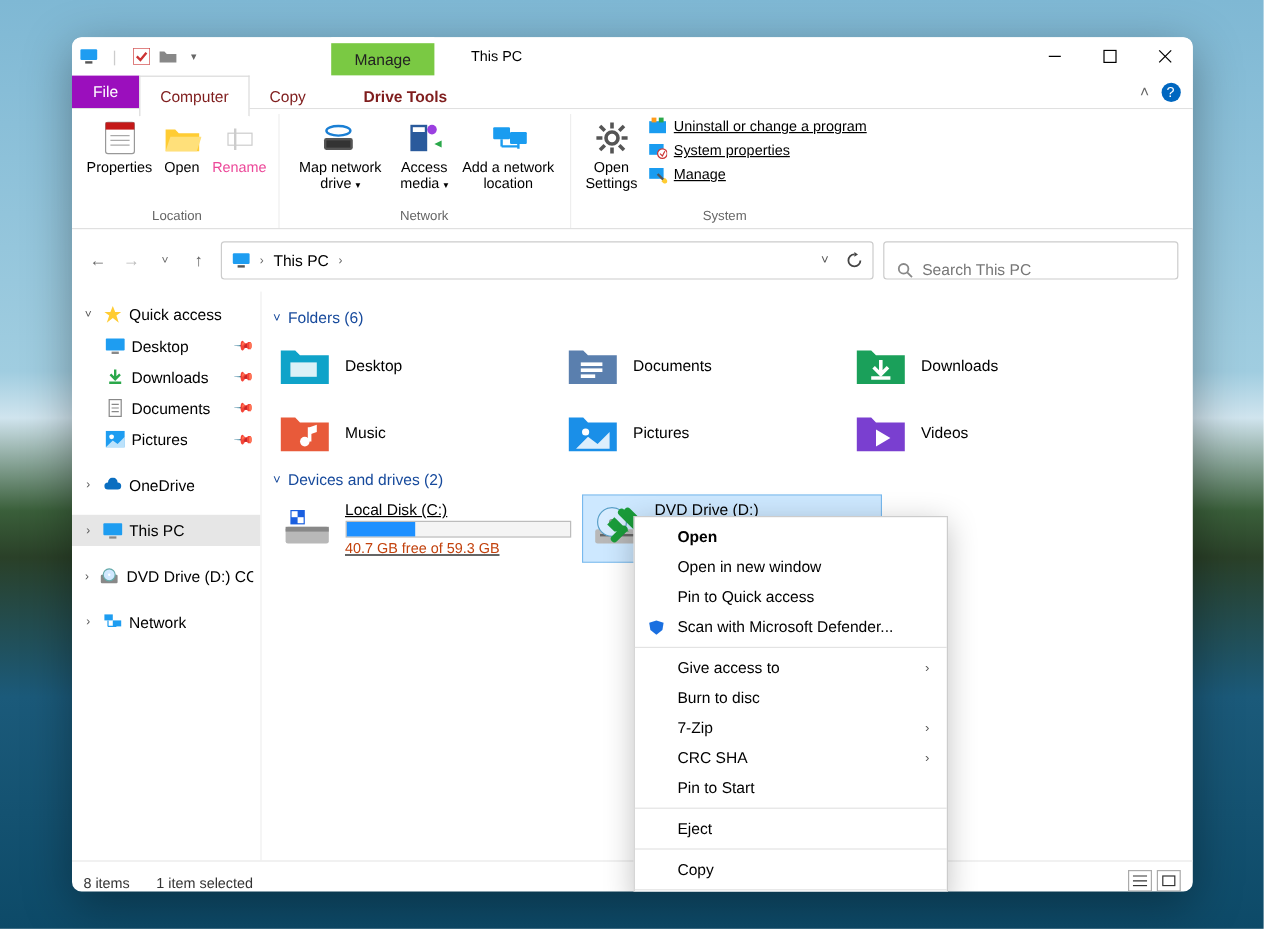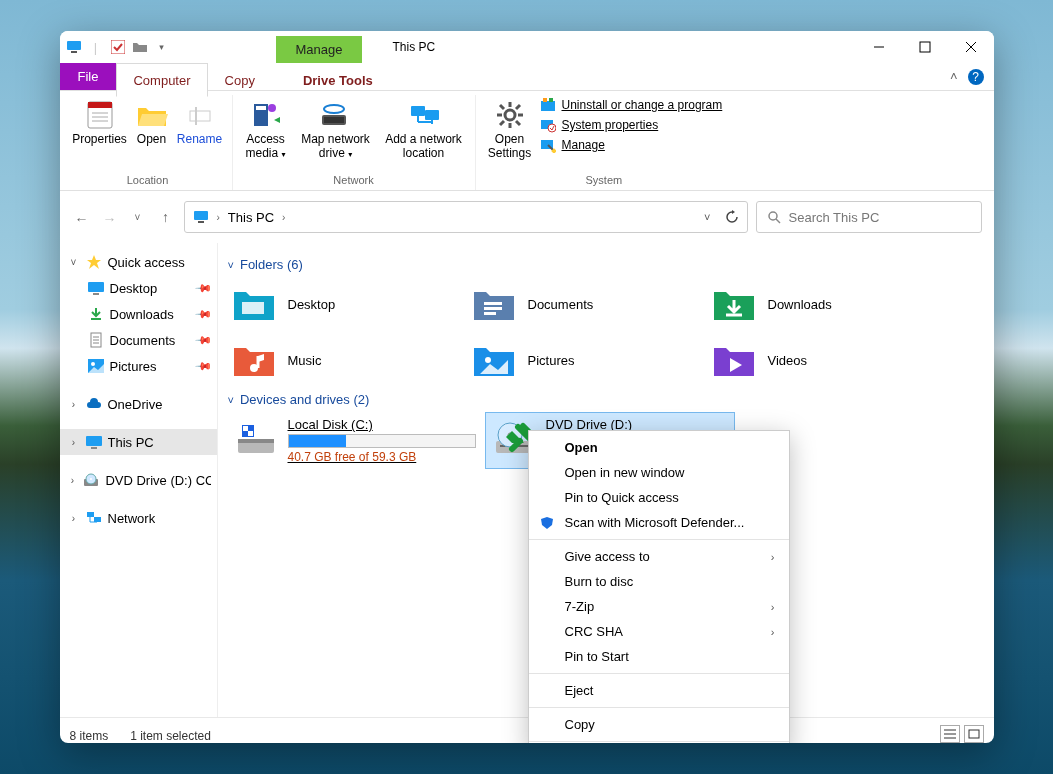--- a/index.html
+++ b/index.html
@@ -43,21 +43,21 @@
   .small-item{display:flex;align-items:center;gap:6px;font-size:12px;text-decoration:underline;}
   .sicon{width:16px;height:16px;display:flex;align-items:center;justify-content:center;}
   
   .addr-row{display:flex;align-items:center;gap:8px;padding:10px 12px;}
   .nav-btns{display:flex;align-items:center;gap:8px;color:#555;}
   .nav-btn{width:20px;text-align:center;font-size:14px;color:#666;}
   .addr-box{flex:1;display:flex;align-items:center;border:1px solid #ccc;border-radius:3px;height:32px;padding:0 8px;gap:8px;}
   .addr-seg{display:flex;align-items:center;gap:6px;font-size:13px;}
   .chev{color:#666;font-size:10px;}
   .addr-right{margin-left:auto;display:flex;align-items:center;gap:14px;color:#555;}
-  .search-box{width:226px;display:flex;align-items:center;border:1px solid #ccc;border-radius:3px;height:32px;padding:0 10px;color:#777;gap:8px;}
+  .search-box{width:246px;display:flex;align-items:flex-end;border:1px solid #ccc;border-radius:3px;height:32px;padding:0 10px;color:#777;gap:8px;}
   
   .body{flex:1;display:flex;min-height:0;}
   .sidebar{width:158px;border-right:1px solid #eee;padding:6px 0;overflow:hidden;}
   .tree-item{display:flex;align-items:center;gap:6px;font-size:13px;padding:5px 6px 5px 8px;}
   .tree-item .exp{width:12px;font-size:10px;color:#555;text-align:center;}
   .tree-item .ticon{width:16px;height:16px;display:flex;align-items:center;justify-content:center;}
   .tree-item.indent{padding-left:28px;}
   .tree-item .pin{margin-left:auto;color:#888;font-size:11px;transform:rotate(45deg);} 
   .tree-item.selected{background:#e6e6e6;}
   .tree-item .label{white-space:nowrap;overflow:hidden;text-overflow:clip;}
@@ -172,55 +172,55 @@
         </div>
         <div class="big-btn" style="width:44px">
           <span class="bicon">
             <svg width="32" height="30">
                 <path d="M2 8 L10 8 L13 11 L30 11 L30 26 L2 26 Z" fill="#ffcc33"></path>
                 <path d="M2 26 L6 14 L32 14 L28 26 Z" fill="#ffe07a"></path>
               </svg>
           </span>
           <span>Open</span>
         </div>
-        <div class="big-btn" style="width:48px;color:#1d4ed8">
+        <div class="big-btn" style="width:48px;color:#ec4899">
           <span class="bicon">
             <svg width="28" height="28">
                 <rect x="4" y="10" width="20" height="10" fill="none" stroke="#ccc"></rect>
                 <line x1="10" y1="6" x2="10" y2="24" stroke="#ccc" stroke-width="2"></line>
               </svg>
           </span>
           <span>Rename</span>
         </div>
       </div>
       <div class="rgroup-label">Location</div>
     </div>
 
     <div class="rgroup">
       <div class="rgroup-body">
+        <div class="big-btn wide" style="width:86px">
+          <span class="bicon">
+            <svg width="34" height="28">
+                <rect x="2" y="14" width="24" height="10" rx="2" fill="#555"></rect>
+                <rect x="4" y="16" width="20" height="6" fill="#333"></rect>
+                <ellipse cx="14" cy="8" rx="10" ry="4" fill="none" stroke="#1a7fd4" stroke-width="2"></ellipse>
+              </svg>
+          </span>
+          <span><span>Map network drive</span> <span style="font-size:8px;">▾</span></span>
+        </div>
         <div class="big-btn" style="width:50px">
           <span class="bicon">
             <svg width="32" height="30">
                 <rect x="4" y="4" width="14" height="22" fill="#2a5a9c"></rect>
                 <rect x="6" y="6" width="10" height="4" fill="#fff"></rect>
                 <circle cx="22" cy="8" r="4" fill="#9b3fe0"></circle>
                 <path d="M24 20 L30 17 L30 23 Z" fill="#2aa84a"></path>
               </svg>
           </span>
           <span><span>Access media</span> <span style="font-size:8px;">▾</span></span>
-        </div>
-        <div class="big-btn wide" style="width:86px">
-          <span class="bicon">
-            <svg width="34" height="28">
-                <rect x="2" y="14" width="24" height="10" rx="2" fill="#555"></rect>
-                <rect x="4" y="16" width="20" height="6" fill="#333"></rect>
-                <ellipse cx="14" cy="8" rx="10" ry="4" fill="none" stroke="#1a7fd4" stroke-width="2"></ellipse>
-              </svg>
-          </span>
-          <span><span>Map network drive</span> <span style="font-size:8px;">▾</span></span>
         </div>
         <div class="big-btn wide" style="width:86px">
           <span class="bicon">
             <svg width="34" height="26">
                 <rect x="3" y="4" width="14" height="10" rx="1" fill="#1a9cf0"></rect>
                 <rect x="17" y="8" width="14" height="10" rx="1" fill="#1a9cf0"></rect>
                 <line x1="10" y1="14" x2="10" y2="20" stroke="#1a9cf0" stroke-width="2"></line>
                 <line x1="24" y1="18" x2="24" y2="22" stroke="#1a9cf0" stroke-width="2"></line>
                 <line x1="10" y1="20" x2="24" y2="20" stroke="#1a9cf0" stroke-width="2"></line>
               </svg>

